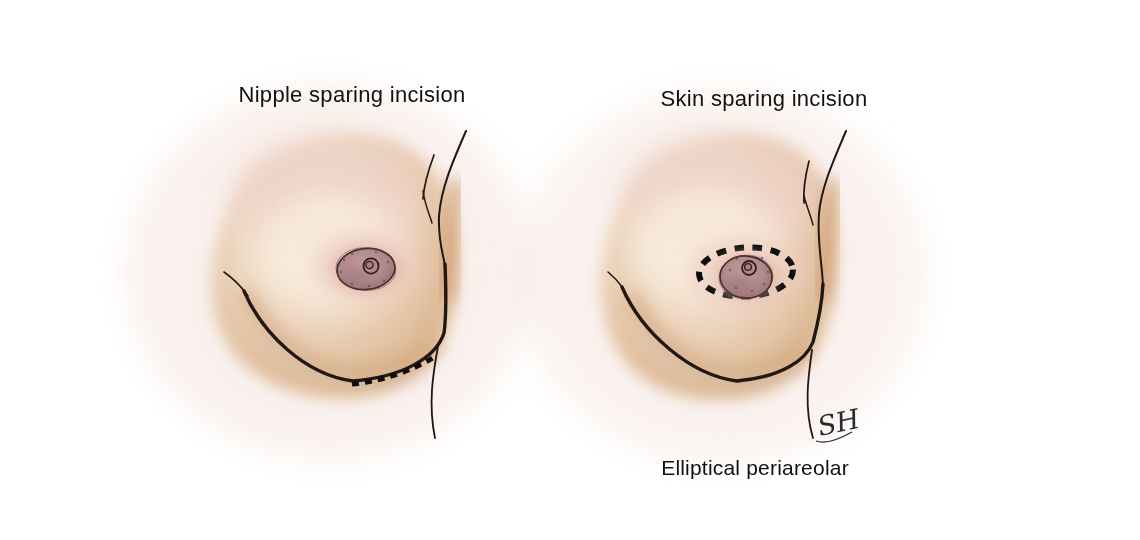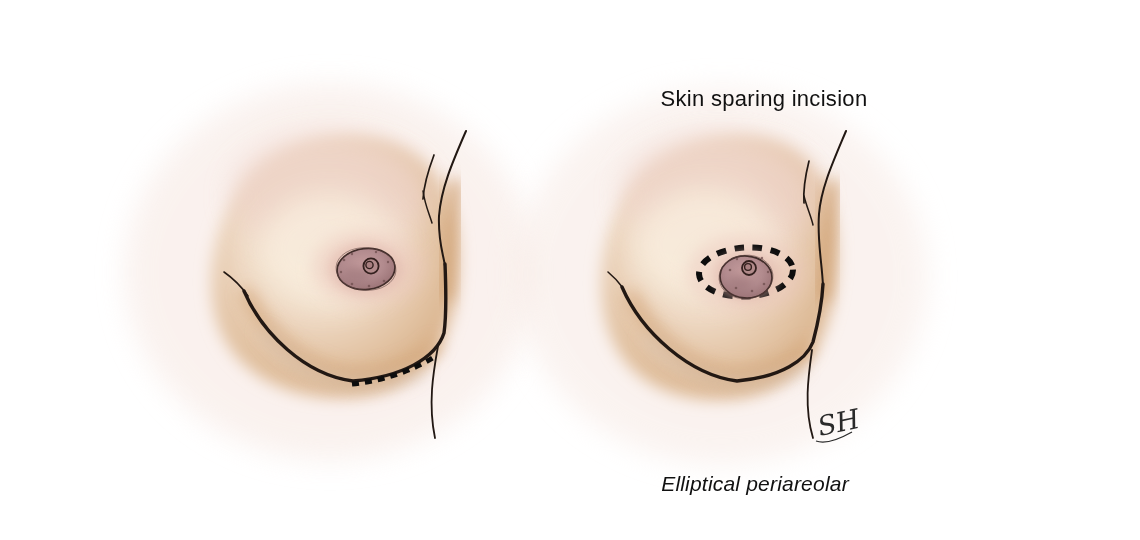--- a/index.html
+++ b/index.html
@@ -144,15 +144,16 @@
             <circle cx="737" cy="259" r="1.2"></circle>
           <circle cx="768" cy="272" r="1.2"></circle>
         </g>
       </g>
 
       <text x="820" y="436" font-family="'DejaVu Serif', serif" font-style="italic" font-size="27" fill="#2a2a2a" transform="rotate(-12 820 436)">SH</text>
       <path d="M 816 441 C 824 444 836 441 852 432" fill="none" stroke="#2a2a2a" stroke-width="1.2"></path>
     </g>
   </svg>
 
+  <div class="fig-title" style="left:352px; top:82px;">Nipple sparing incision</div>
   <div class="fig-title" style="left:752px; top:86px;margin-left:12px;">Skin sparing incision</div>
-  <div class="fig-caption" style="left:755px; top:472px;font-style:italic;">Elliptical periareolar</div>
+  <div class="fig-caption" style="left:755px; top:456px;">Elliptical periareolar</div>
 </div>
 
 </body></html>

